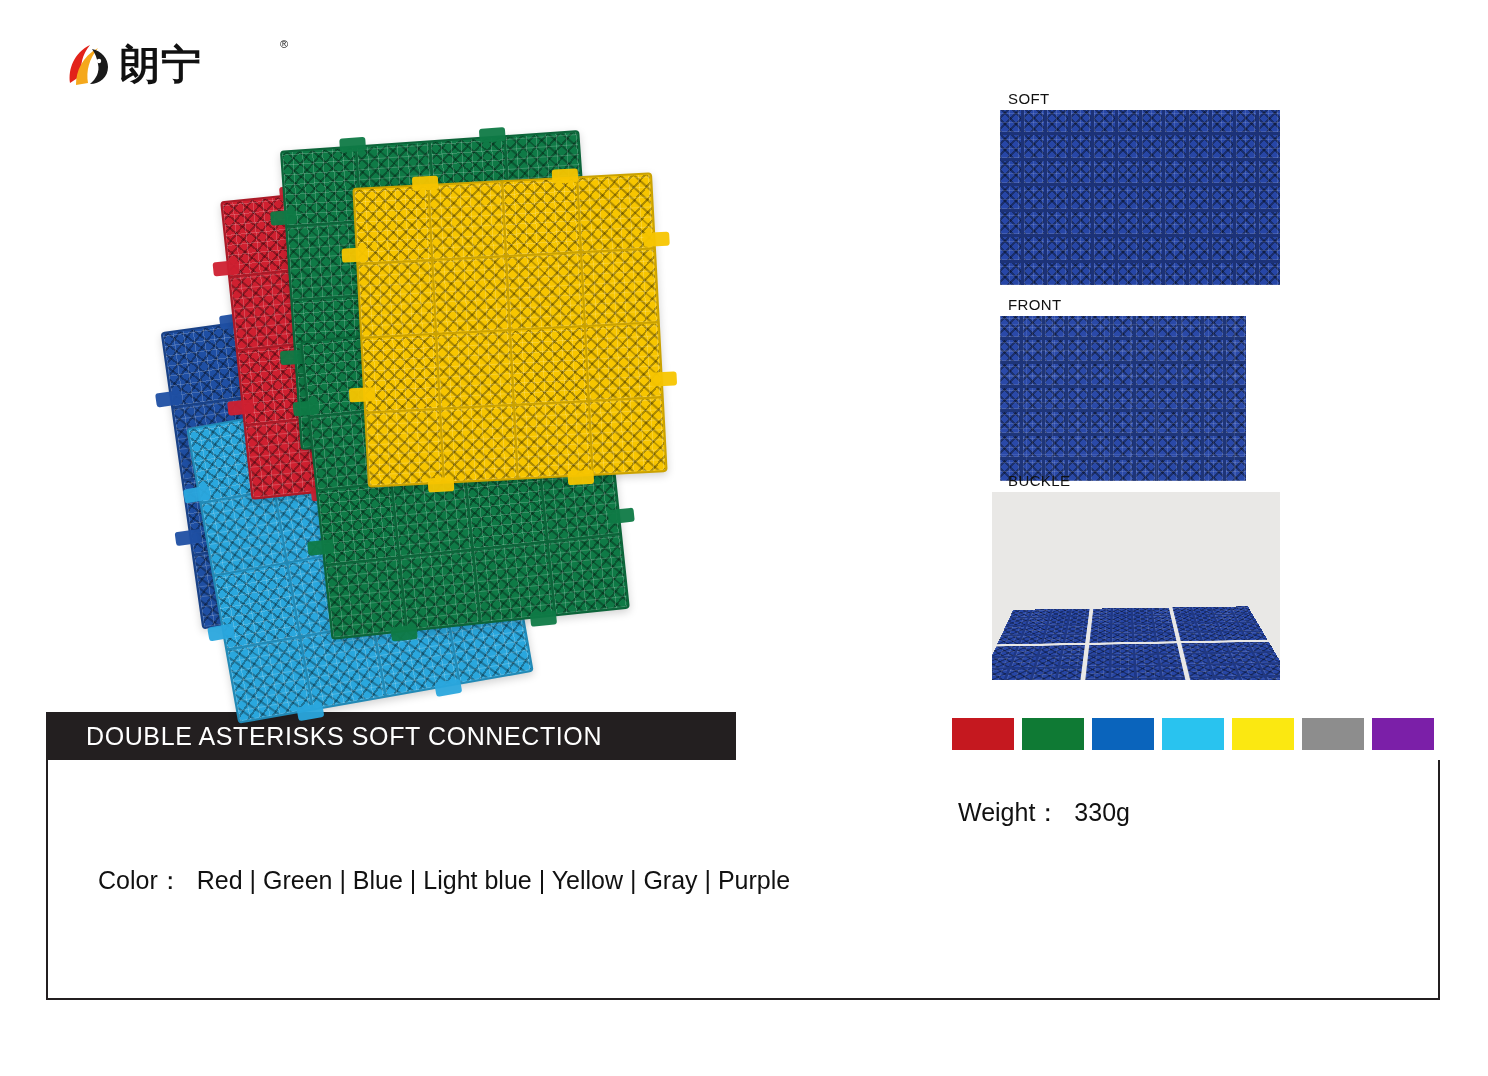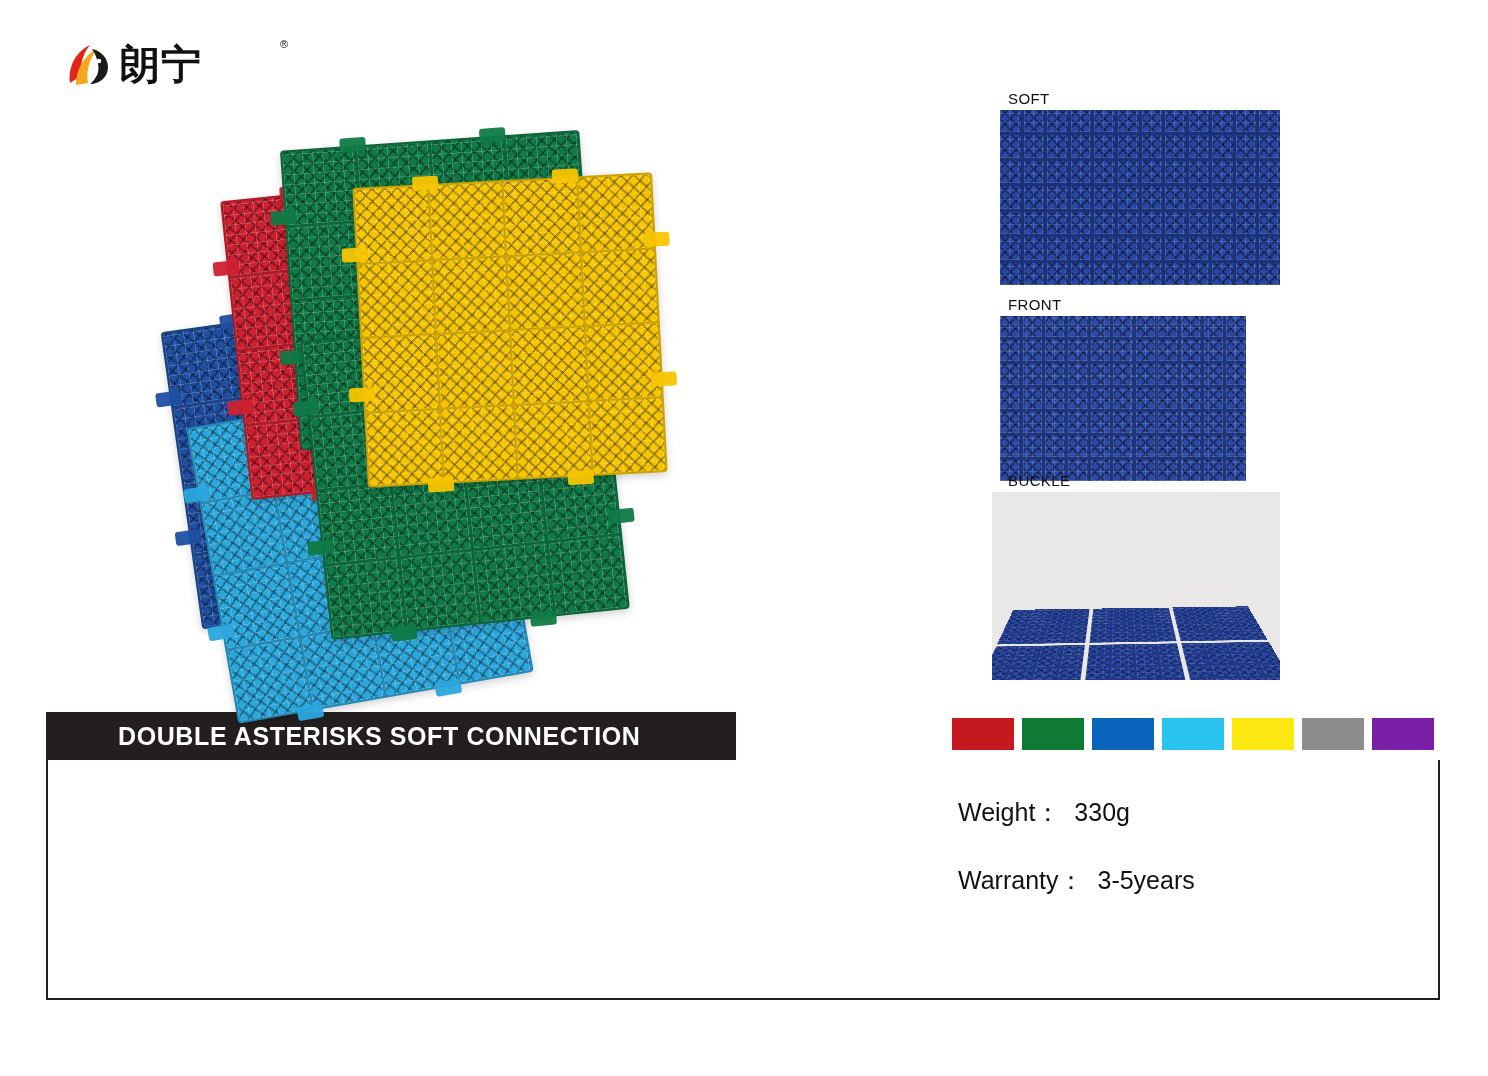--- a/index.html
+++ b/index.html
@@ -164,24 +164,23 @@
     position: absolute;
     left: 46px; top: 712px;
     width: 690px; height: 48px;
     background: #231f20;
     display: flex;
     align-items: center;
     padding-left: 40px;
   }
   .titlebar span {
     color: #ffffff;
-    font-weight: bold;
+    font-weight: normal;
     font-size: 25px;
     letter-spacing: .6px;
-    margin-left: 32px;
   }
 
   
   .swatches {
     position: absolute;
     left: 952px; top: 718px;
     display: flex;
     gap: 8px;
   }
   .swatch { width: 62px; height: 32px; }
@@ -707,25 +706,25 @@
     <div class="swatch" title="Blue" style="background: rgb(10, 100, 188);"></div>
     <div class="swatch" title="Light blue" style="background: rgb(41, 195, 239);"></div>
     <div class="swatch" title="Yellow" style="background: rgb(251, 232, 17);"></div>
     <div class="swatch" title="Gray" style="background: rgb(141, 141, 141);"></div>
     <div class="swatch" title="Purple" style="background: rgb(123, 31, 168);"></div>
   </div>
 
 <div class="specbox">
 
 
+  <div class="spec-row spec-left-2">
+    <span class="spec-label">Color：</span>
+    <span class="spec-value">Red | Green | Blue | Light blue | Yellow | Gray | Purple</span>
+  </div>
 
 
   <div class="spec-row spec-right-1">
     <span class="spec-label">Weight：</span>
     <span class="spec-value">330g</span>
   </div>
 
-  <div class="spec-row spec-right-2">
-    <span class="spec-label">Warranty：</span>
-    <span class="spec-value">3-5years</span>
-  </div>
 
 </div>
 
 </body></html>

